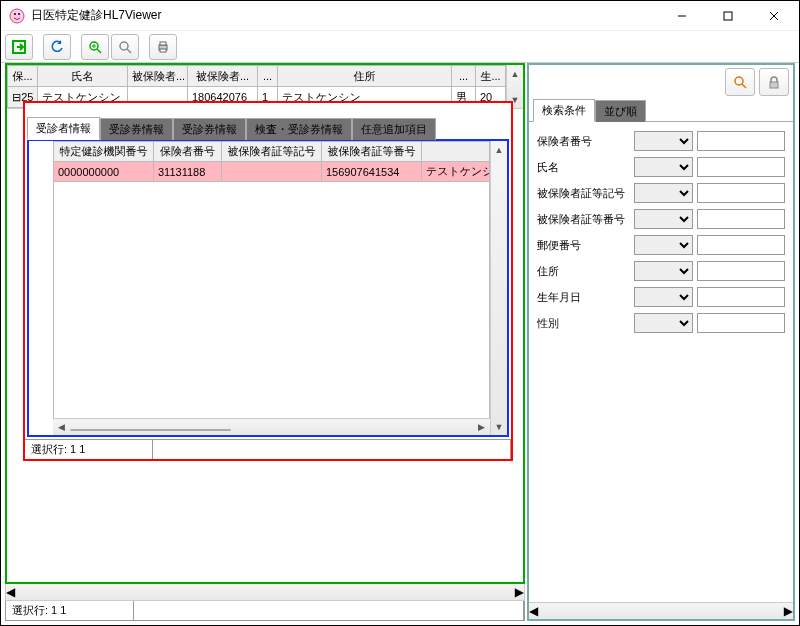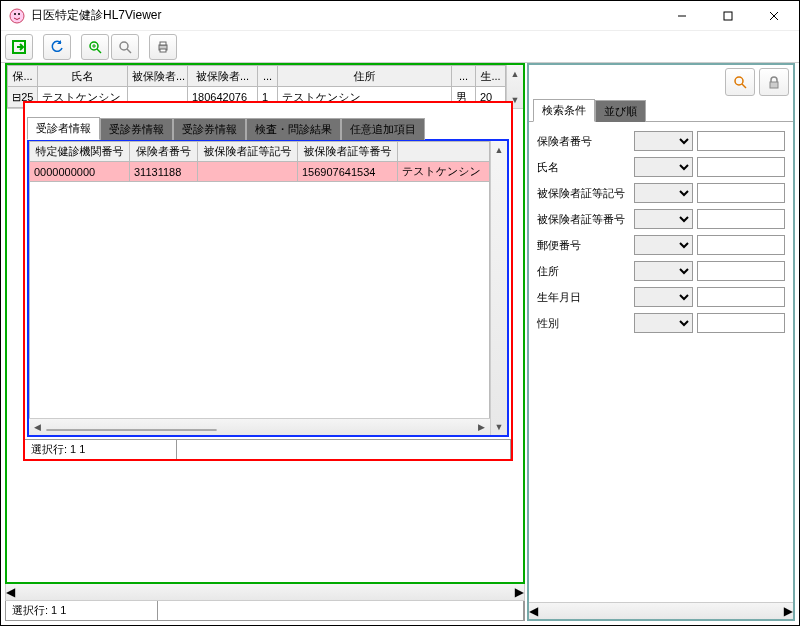--- a/index.html
+++ b/index.html
@@ -33,33 +33,33 @@
 .vscroll-stub .track { flex:1; }
 
 .red-overlay { position: absolute; left: 16px; top: 36px; right: 10px; height: 360px; border: 2px solid #ff0000; background: #fff; display: flex; flex-direction: column; }
 
 .tabs { height: 36px; display:flex; align-items:flex-end; padding-left: 2px; gap: 0; }
 .tab { padding: 3px 8px; border: 1px solid #aaa; border-bottom: none; background: #737373; font-size: 11px; position: relative; top: 1px; }
 .tab.active { background: #fff; border-bottom: 1px solid #fff; z-index: 2; }
 
 .blue-inner { flex:1; border: 2px solid #1030ff; margin: 0 2px 2px 2px; display:flex; flex-direction:column; min-height:0; }
 .inner-table-wrap { display:flex; flex:1; min-height:0; }
-.inner-table-wrap .grid-container { flex:1; overflow:hidden; display:flex; flex-direction:column; }
+.inner-table-wrap .grid-container { flex:1; overflow:hidden; display:flex; flex-direction:column;margin-left:24px; }
 .inner-table-wrap .grid-container .grid { flex:0; }
 .inner-blank { flex:1; background:#fff; border-left:1px solid #bbb; border-right:1px solid #bbb; }
 .hscroll-stub { height: 17px; background: linear-gradient(#f5f5f5,#e8e8e8); border-top:1px solid #ccc; display:flex; align-items:center; }
 .hscroll-stub .harrow { width:17px; display:flex; align-items:center; justify-content:center; color:#555; font-size:9px; }
 .hscroll-stub .htrack { flex:1; position:relative; }
 .hscroll-stub .hthumb { position:absolute; left:0; top:2px; bottom:2px; width:40%; background:#ccc; border:1px solid #aaa; border-radius:2px; }
 
 .pink-row td { background: #ffb8bf !important; }
 
 .status-row { height: 20px; border-top:1px solid #999; display:flex; font-size:11px; }
 .status-cell { border-right:1px solid #999; padding: 2px 6px; }
-.status-cell.a { width: 152px; }
+.status-cell.a { width: 128px; }
 .status-cell.b { flex:1; }
 
 .outer-hscroll { height: 17px; background: linear-gradient(#f5f5f5,#e8e8e8); border:1px solid #ccc; border-top:none; display:flex; align-items:center; }
 
 .outer-status { height: 20px; border:1px solid #999; border-top:none; display:flex; font-size:11px; }
 
 .right-col { width: 268px; display:flex; flex-direction:column; border: 2px solid #7aa; }
 .right-toolbar { height: 34px; display:flex; justify-content:flex-end; align-items:center; gap:4px; padding: 2px 4px; }
 .rtbtn { width: 30px; height: 28px; border:1px solid #bbb; background: linear-gradient(#fff,#f0f0f0); border-radius:3px; display:flex; align-items:center; justify-content:center; }
 
@@ -192,21 +192,21 @@
           </div>
         </div>
 
         <div style="flex:1"></div>
 
         <div class="red-overlay">
           <div class="tabs">
             <div class="tab active">受診者情報</div>
             <div class="tab">受診券情報</div>
             <div class="tab">受診券情報</div>
-            <div class="tab">検査・問診結果</div>
+            <div class="tab">検査・受診券情報</div>
             <div class="tab">任意追加項目</div>
           </div>
           <div class="blue-inner">
             <div class="inner-table-wrap">
               <div class="grid-container">
                 <table class="grid">
                   <colgroup>
                       <col style="width:100px">
                       <col style="width:68px">
                       <col style="width:100px">

